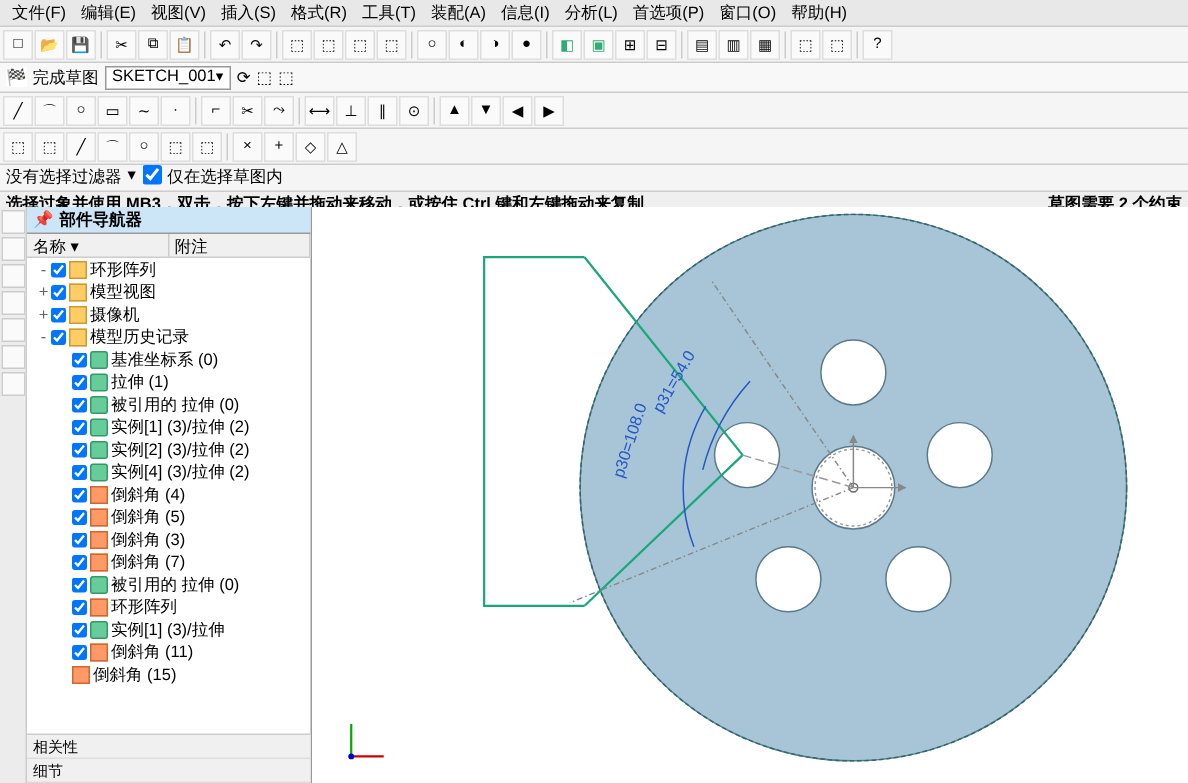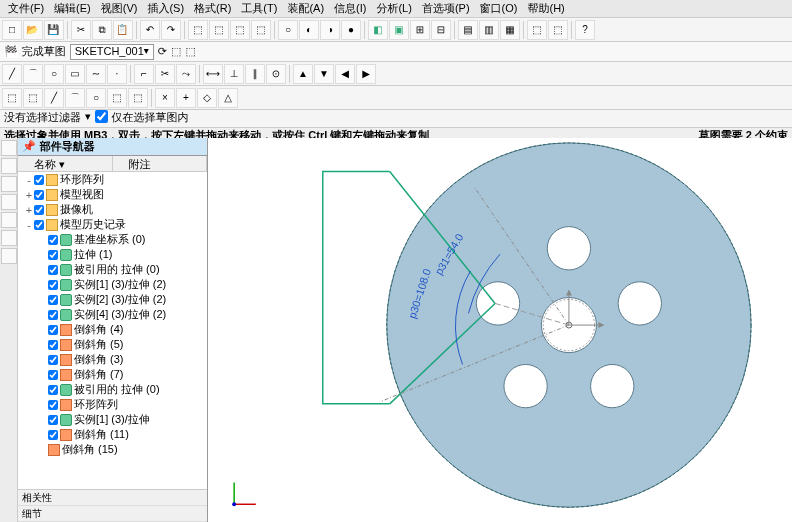--- a/index.html
+++ b/index.html
@@ -20,21 +20,21 @@
 .hintbar { height: 16px; background: #efefef; border-bottom: 1px solid #ccc; display: flex; justify-content: space-between; padding: 0 4px; font-size: 10px; align-items: center; font-weight: bold; }
 
 .main { position: absolute; top: 138px; left: 0; right: 0; bottom: 0; display: flex; }
 
 .leftstrip { width: 18px; background: #ececec; border-right: 1px solid #ccc; display: flex; flex-direction: column; gap: 2px; padding-top: 2px; }
 .leftstrip .ic { width: 16px; height: 16px; border: 1px solid #ccc; background: #fafafa; margin: 0 auto; }
 
 .navpanel { width: 190px; background: #fff; border-right: 1px solid #999; display: flex; flex-direction: column; }
 .nav-title { height: 18px; background: #cde6f7; border-bottom: 1px solid #999; padding: 1px 4px; font-weight: bold; display: flex; align-items: center; gap: 4px; }
 .nav-cols { height: 16px; background: #f0f0f0; border-bottom: 1px solid #ccc; display: flex; font-size: 10px; }
-.nav-cols div { flex: 1; padding: 1px 16px; border-right: 1px solid #ccc; }
+.nav-cols div { flex: 1; padding: 1px 4px; border-right: 1px solid #ccc; }
 .tree { flex: 1; overflow-y: auto; overflow-x: hidden; font-size: 10px; }
 .tr { display: flex; align-items: center; height: 15px; padding-left: 4px; white-space: nowrap; }
 .tr.sel { background: #3d7ab8; color: #fff; }
 .tr .ind { display: inline-block; }
 .tr .tw { width: 10px; text-align: center; color: #666; }
 .tr .ic-t { width: 12px; height: 12px; display: inline-block; margin-right: 2px; }
 .ic-folder { background: #ffcc66; border: 1px solid #cc9933; }
 .ic-feat { background: #66cc99; border: 1px solid #339966; border-radius: 2px; }
 .ic-sketch { background: #ff9966; border: 1px solid #cc6633; }
 .nav-bottom { border-top: 1px solid #ccc; }

